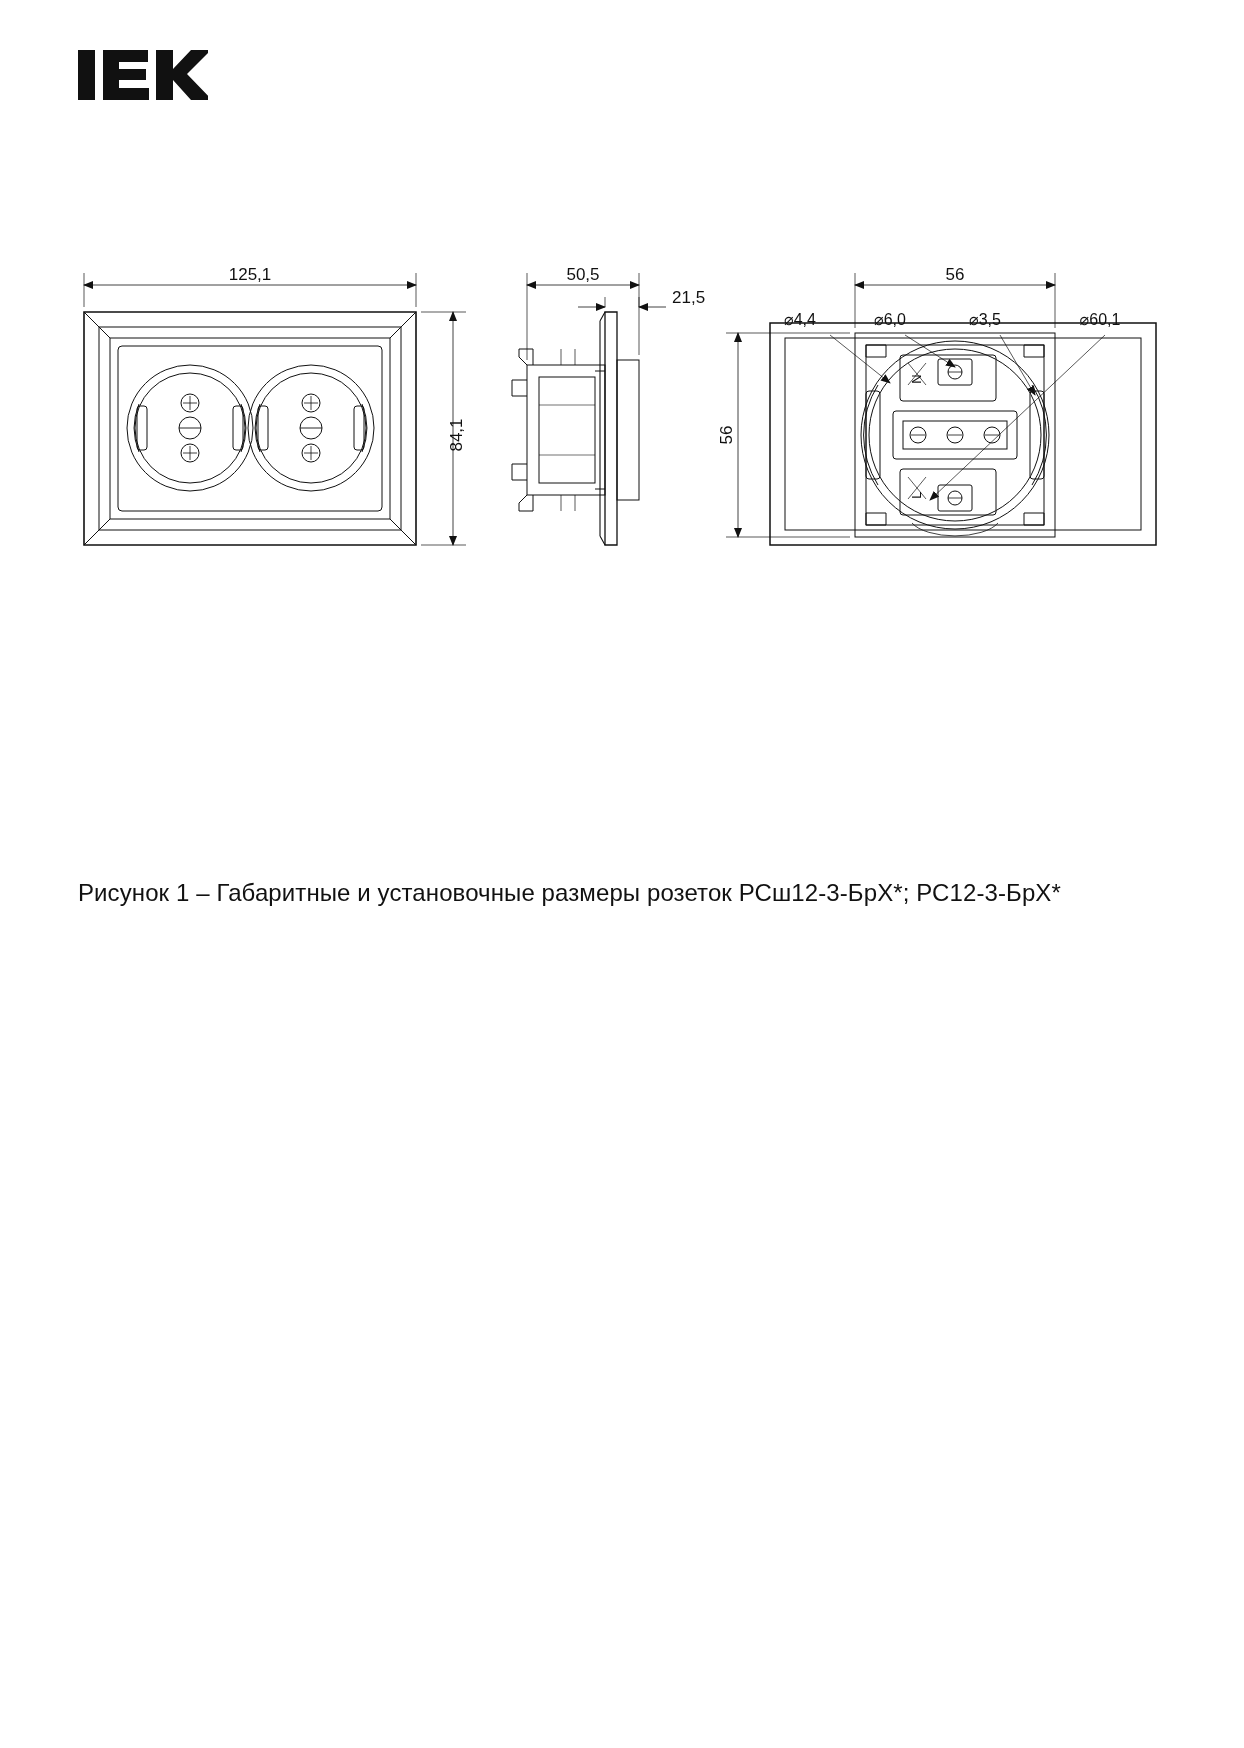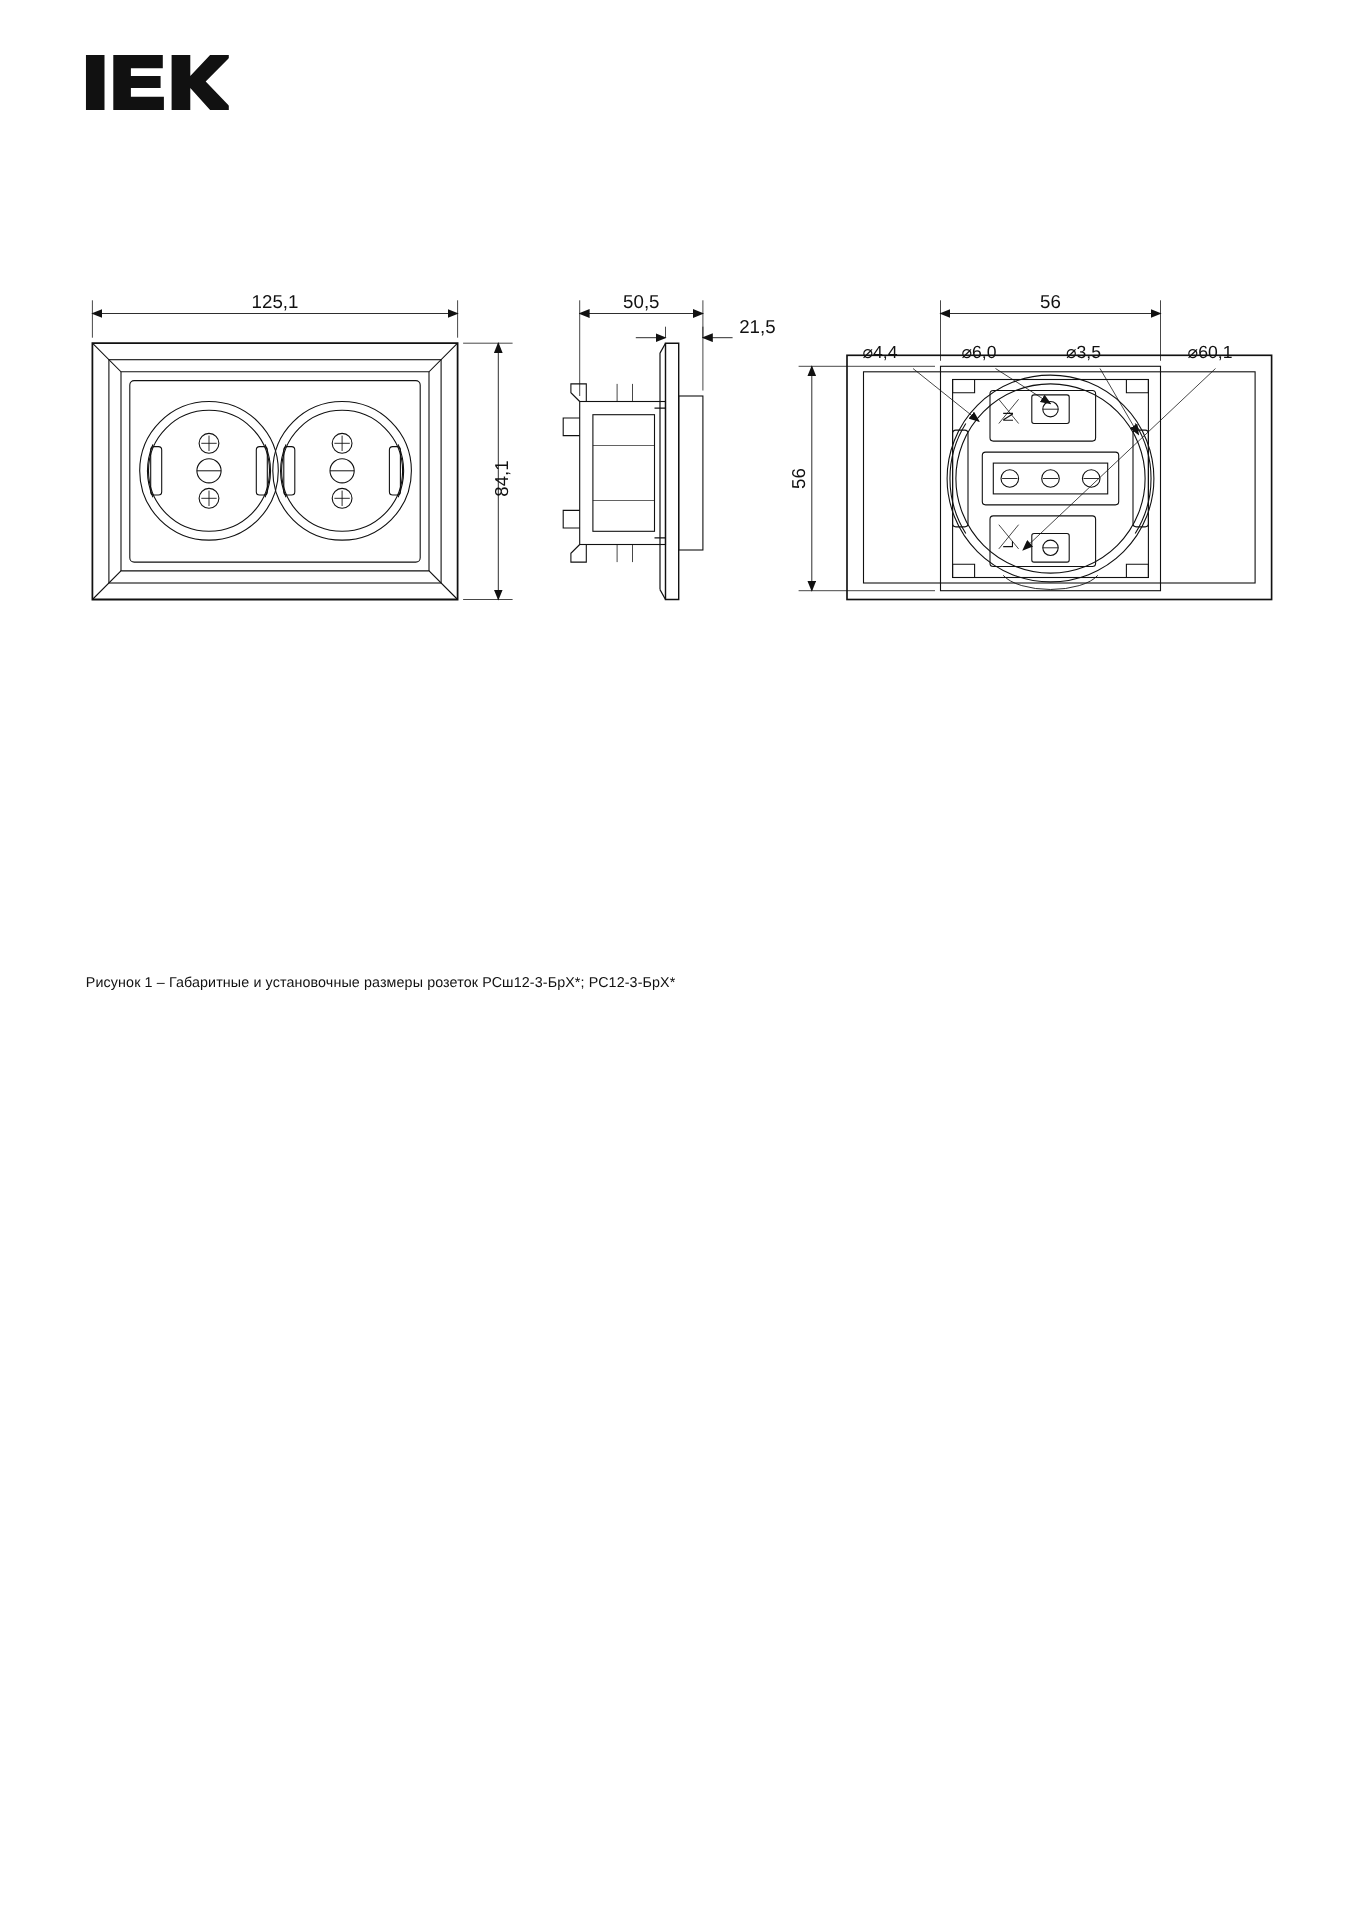--- a/index.html
+++ b/index.html
@@ -35,21 +35,21 @@
     height: 330px;
   }
   .drawing svg { display: block; }
 
   
   .caption {
     position: absolute;
     left: 78px;
     top: 880px;
     width: 1080px;
-    font-size: 13px;
+    font-size: 24px;
     line-height: 26px;
     color: #111;
     letter-spacing: 0.1px;
     white-space: nowrap;
   }
 
   text {
     font-family: "Liberation Sans", sans-serif;
     fill: #111;
   }

